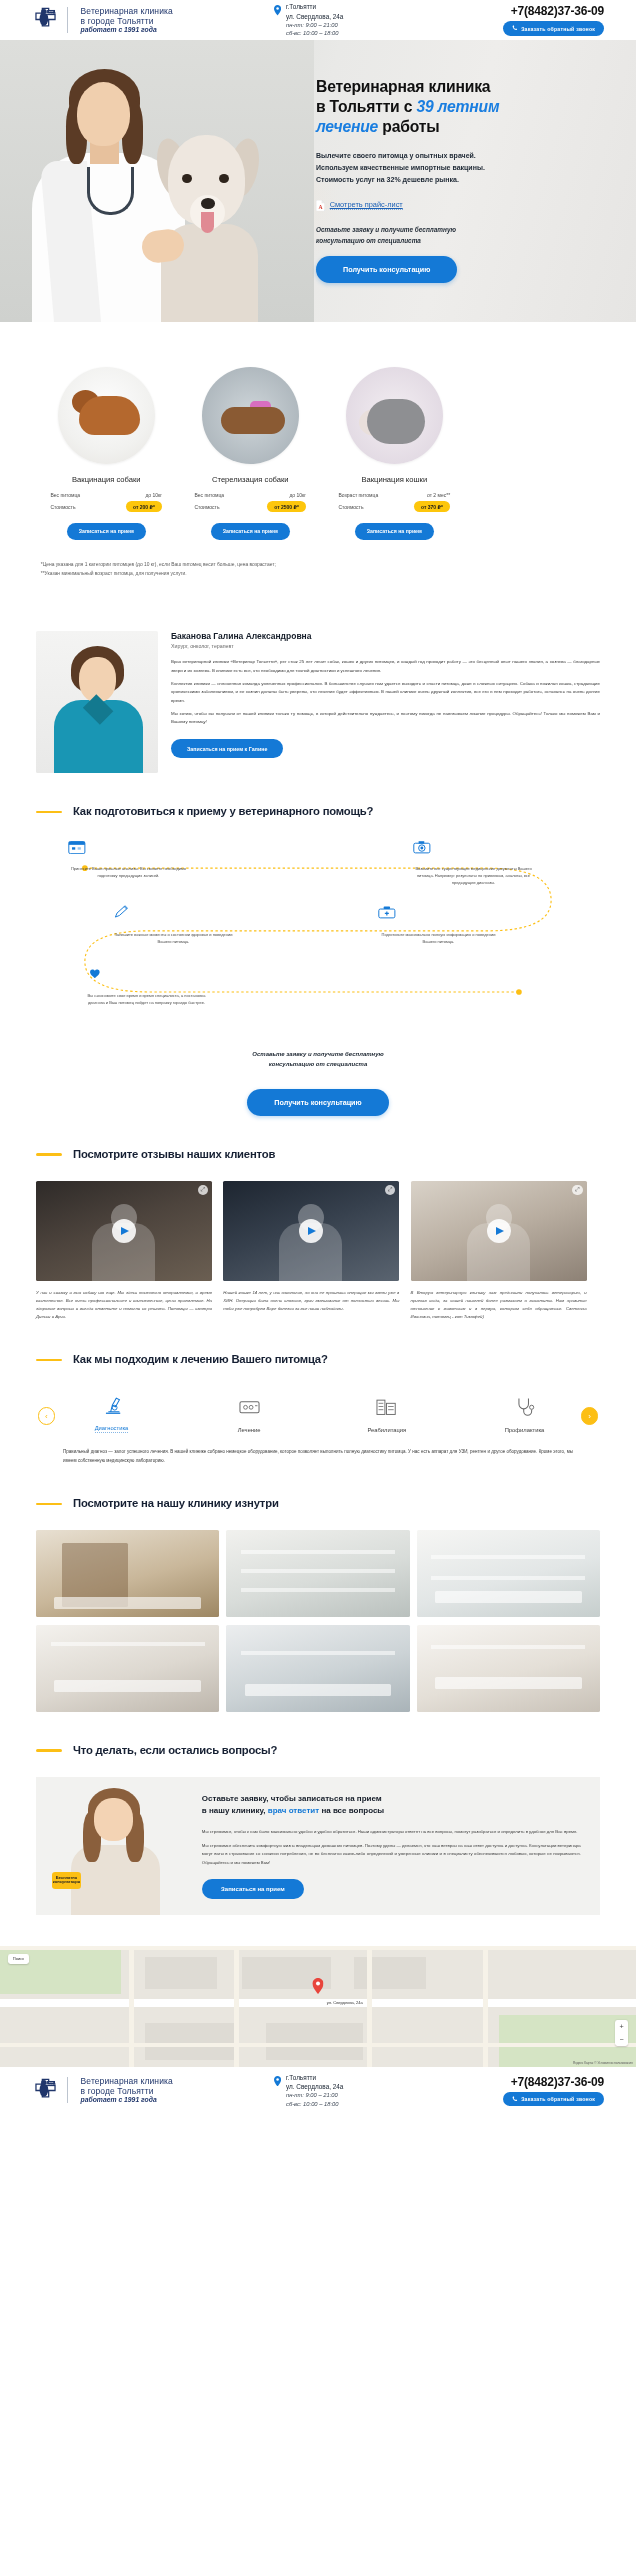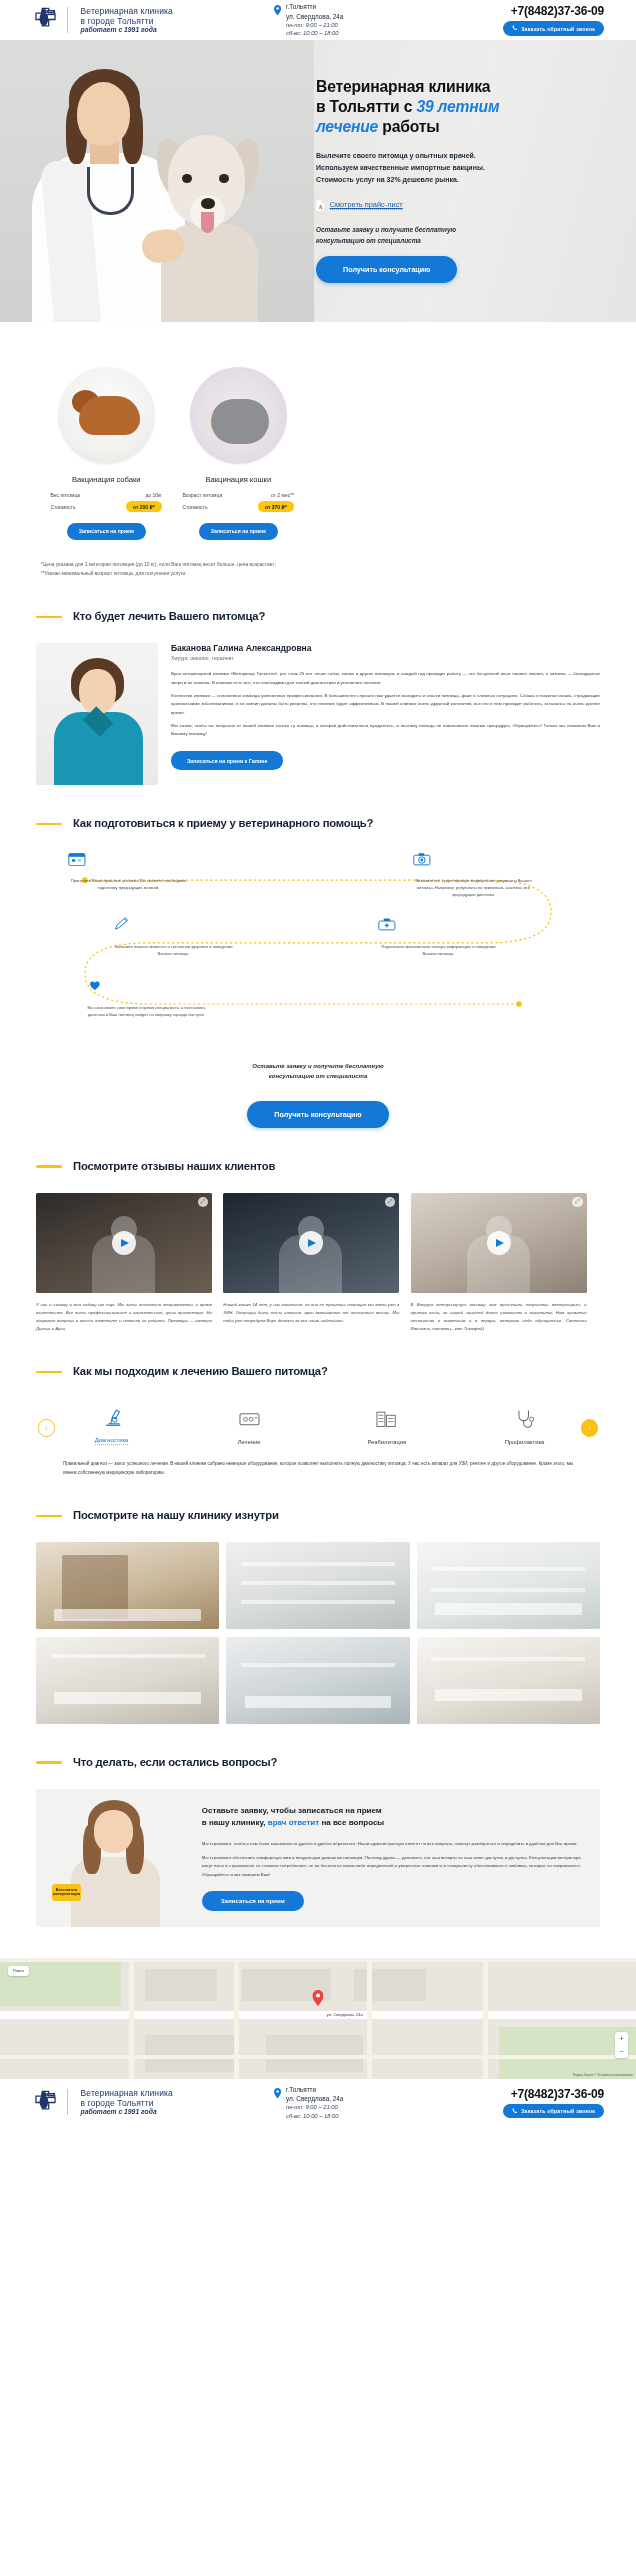--- a/index.html
+++ b/index.html
@@ -81,21 +81,21 @@
   }
 
   
   .section { padding: 24px 0 8px; }
   .sec-title { font-size:11.3px; font-weight:700; color:#162033; letter-spacing:-0.2px; padding-left:37px; position:relative;}
   .sec-title:before {
     content:""; position:absolute; left:0; top:5.6px; width:26px; height:2.4px; background:#fcbf15; border-radius:1.6px;
   }
 
   
-  .cards { display:flex; gap:1px; margin-top:21px; padding:0 4.8px; }
+  .cards { display:flex; gap:13px; margin-top:21px; padding:0 4.8px; }
   .card { width:131px; text-align:center; }
   .card-photo {
     width:97px; height:97px; border-radius:50%; margin:0 auto; overflow:hidden; position:relative;
     box-shadow: 0 0.8px 2.4px rgba(0,0,0,.07);
   }
   .cp-a { background: radial-gradient(circle at 50% 40%, #fdfdfd 0%, #f1f1ef 60%, #e6e4e0 100%); }
   .cp-a:after{content:"";position:absolute;left:21px;top:29px;width:61px;height:39px;border-radius:27px 27px 17.7px 17.7px;background:#b4682e;}
   .cp-a:before{content:"";position:absolute;left:14.5px;top:22.6px;width:27px;height:24px;border-radius:50%;background:#9d5724;}
   .cp-b { background: radial-gradient(circle at 50% 50%, #cfd6da 0%, #aeb7bd 75%, #96a1a8 100%); }
   .cp-b:after{content:"";position:absolute;left:19.3px;top:40px;width:64px;height:27px;border-radius:14.5px;background:#8a5a33;}
@@ -348,20 +348,35 @@
               <span class="cr-val">до 10кг</span>
             </div>
             <div class="card-row">
               <span class="cr-label">Стоимость</span>
               <span class="cr-price">от 200 ₽*</span>
             </div>
           </div>
           <button class="card-btn">Записаться на прием</button>
         </div>
 
+        <div class="card">
+          <div class="card-photo cp-b"></div>
+          <div class="card-title">Стерелизация собаки</div>
+          <div class="card-rows">
+            <div class="card-row">
+              <span class="cr-label">Вес питомца</span>
+              <span class="cr-val">до 10кг</span>
+            </div>
+            <div class="card-row">
+              <span class="cr-label">Стоимость</span>
+              <span class="cr-price">от 2500 ₽*</span>
+            </div>
+          </div>
+          <button class="card-btn">Записаться на прием</button>
+        </div>
 
 
         <div class="card">
           <div class="card-photo cp-d"></div>
           <div class="card-title">Вакцинация кошки</div>
           <div class="card-rows">
             <div class="card-row">
               <span class="cr-label">Возраст питомца</span>
               <span class="cr-val">от 2 мес**</span>
             </div>
@@ -376,21 +391,20 @@
 
       <div class="footnote">
         <div>*Цена указана для 1 категории питомцев (до 10 кг), если Ваш питомец весит больше, цена возрастает;</div>
         <div>**Указан минимальный возраст питомца, для получения услуги.</div>
       </div>
     </div>
   </section>
 
   <section class="section">
     <div class="container">
-      <h2 class="sec-title">Кто будет лечить Вашего питомца?</h2>
       <div class="doctor-box">
         <div class="doc-photo">
           <div class="dp-body"></div>
             <div class="dp-hair"></div>
             <div class="dp-face"></div>
             <div class="dp-collar"></div>
         </div>
         <div class="doc-info">
           <div class="doc-name">Баканова Галина Александровна</div>
           <div class="doc-role">Хирург, онколог, терапевт</div>

